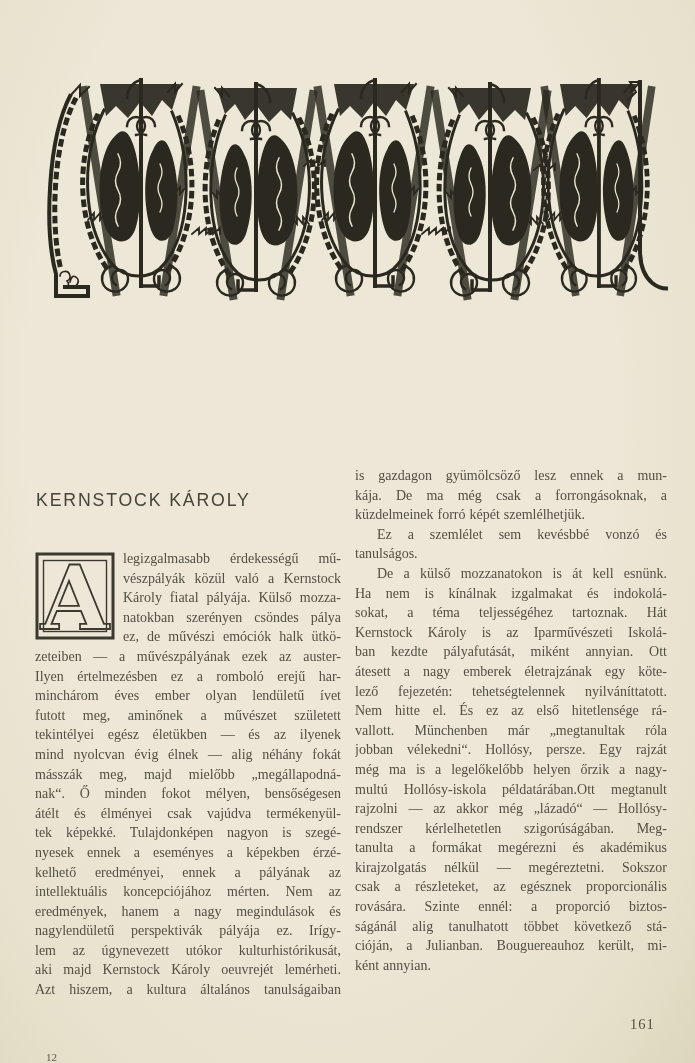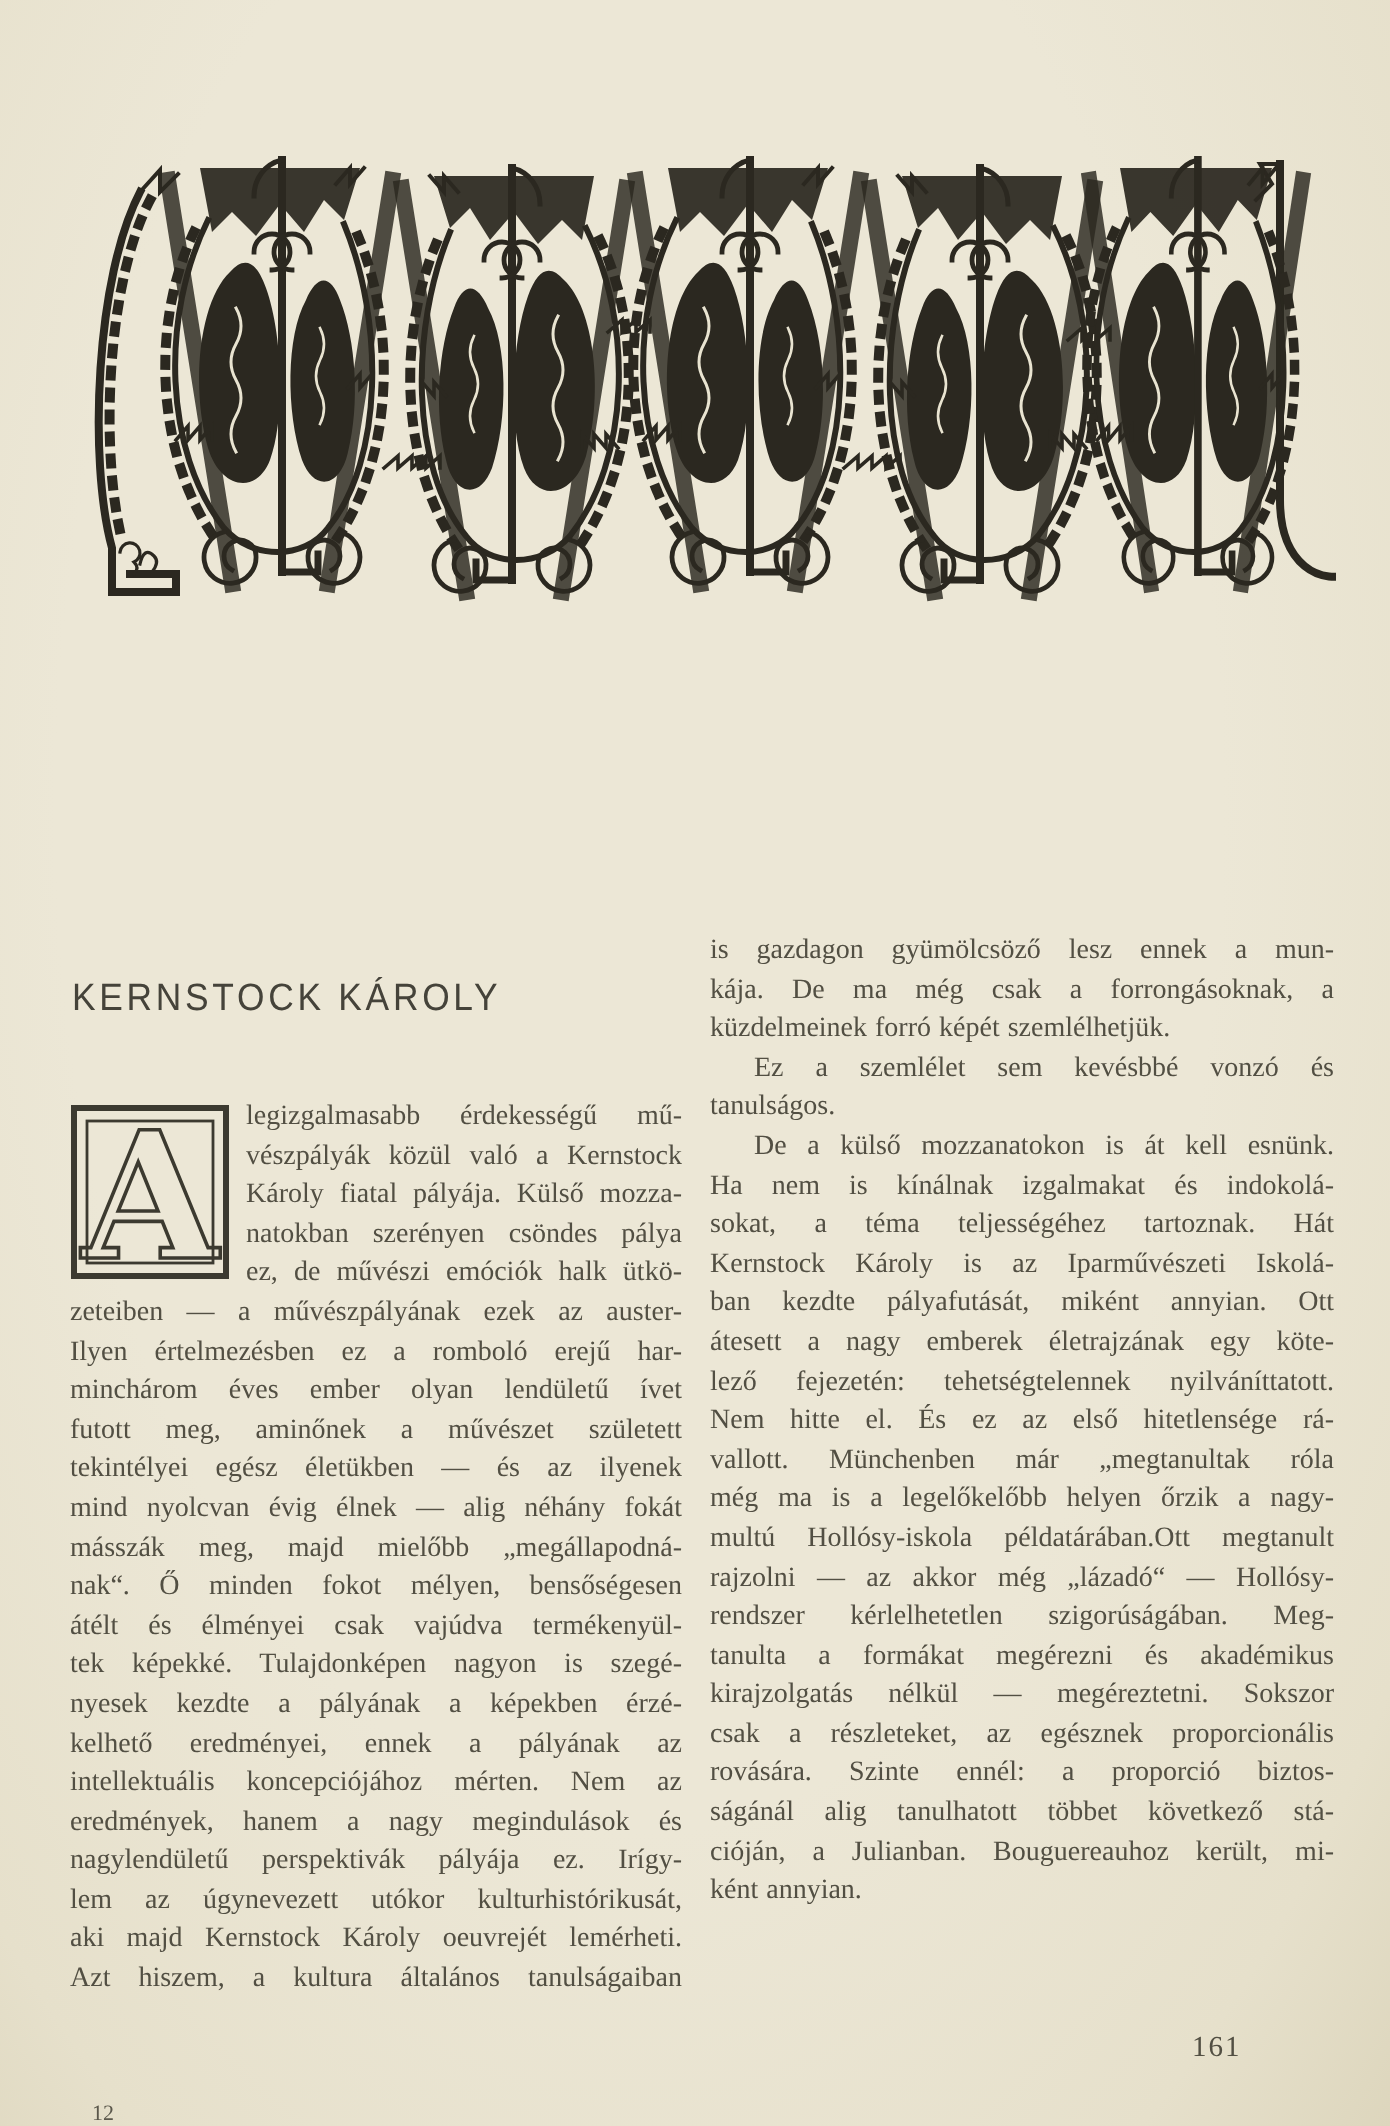--- a/index.html
+++ b/index.html
@@ -54,21 +54,21 @@
     margin: 3px 8px 5px 0;
   }
   .pagenum-left {
     position: absolute;
     left: 46px; top: 1051px;
     font-size: 11px;
     color: #5b584c;
   }
   .pagenum-right {
     position: absolute;
-    left: 596px; top: 1016px;
+    left: 630px; top: 1016px;
     font-size: 14.5px;
     letter-spacing: 1px;
     color: #524f43;
   }
 </style>
 </head>
 <body>
 
 <div class="page">
 
@@ -146,21 +146,21 @@
         <div class="line">zeteiben — a művészpályának ezek az auster-</div>
         <div class="line">Ilyen értelmezésben ez a romboló erejű har-</div>
         <div class="line">minchárom éves ember olyan lendületű ívet</div>
         <div class="line">futott meg, aminőnek a művészet született</div>
         <div class="line">tekintélyei egész életükben — és az ilyenek</div>
         <div class="line">mind nyolcvan évig élnek — alig néhány fokát</div>
         <div class="line">másszák meg, majd mielőbb „megállapodná-</div>
         <div class="line">nak“. Ő minden fokot mélyen, bensőségesen</div>
         <div class="line">átélt és élményei csak vajúdva termékenyül-</div>
         <div class="line">tek képekké. Tulajdonképen nagyon is szegé-</div>
-        <div class="line">nyesek kezdte a pályának a képekben érzé-</div>
+        <div class="line">nyesek ennek a eseményes a képekben érzé-</div>
         <div class="line">kelhető eredményei, ennek a pályának az</div>
         <div class="line">intellektuális koncepciójához mérten. Nem az</div>
         <div class="line">eredmények, hanem a nagy megindulások és</div>
         <div class="line">nagylendületű perspektivák pályája ez. Irígy-</div>
         <div class="line">lem az úgynevezett utókor kulturhistórikusát,</div>
         <div class="line">aki majd Kernstock Károly oeuvrejét lemérheti.</div>
         <div class="line">Azt hiszem, a kultura általános tanulságaiban</div>
       </div>
     </div>
 
@@ -177,20 +177,21 @@
       <div class="para">
         <div class="line indent">De a külső mozzanatokon is át kell esnünk.</div>
         <div class="line">Ha nem is kínálnak izgalmakat és indokolá-</div>
         <div class="line">sokat, a téma teljességéhez tartoznak. Hát</div>
         <div class="line">Kernstock Károly is az Iparművészeti Iskolá-</div>
         <div class="line">ban kezdte pályafutását, miként annyian. Ott</div>
         <div class="line">átesett a nagy emberek életrajzának egy köte-</div>
         <div class="line">lező fejezetén: tehetségtelennek nyilváníttatott.</div>
         <div class="line">Nem hitte el. És ez az első hitetlensége rá-</div>
         <div class="line">vallott. Münchenben már „megtanultak róla</div>
+        <div class="line">jobban vélekedni“. Hollósy, persze. Egy rajzát</div>
         <div class="line">még ma is a legelőkelőbb helyen őrzik a nagy-</div>
         <div class="line">multú Hollósy-iskola példatárában.Ott megtanult</div>
         <div class="line">rajzolni — az akkor még „lázadó“ — Hollósy-</div>
         <div class="line">rendszer kérlelhetetlen szigorúságában. Meg-</div>
         <div class="line">tanulta a formákat megérezni és akadémikus</div>
         <div class="line">kirajzolgatás nélkül — megéreztetni. Sokszor</div>
         <div class="line">csak a részleteket, az egésznek proporcionális</div>
         <div class="line">rovására. Szinte ennél: a proporció biztos-</div>
         <div class="line">ságánál alig tanulhatott többet következő stá-</div>
         <div class="line">cióján, a Julianban. Bouguereauhoz került, mi-</div>

